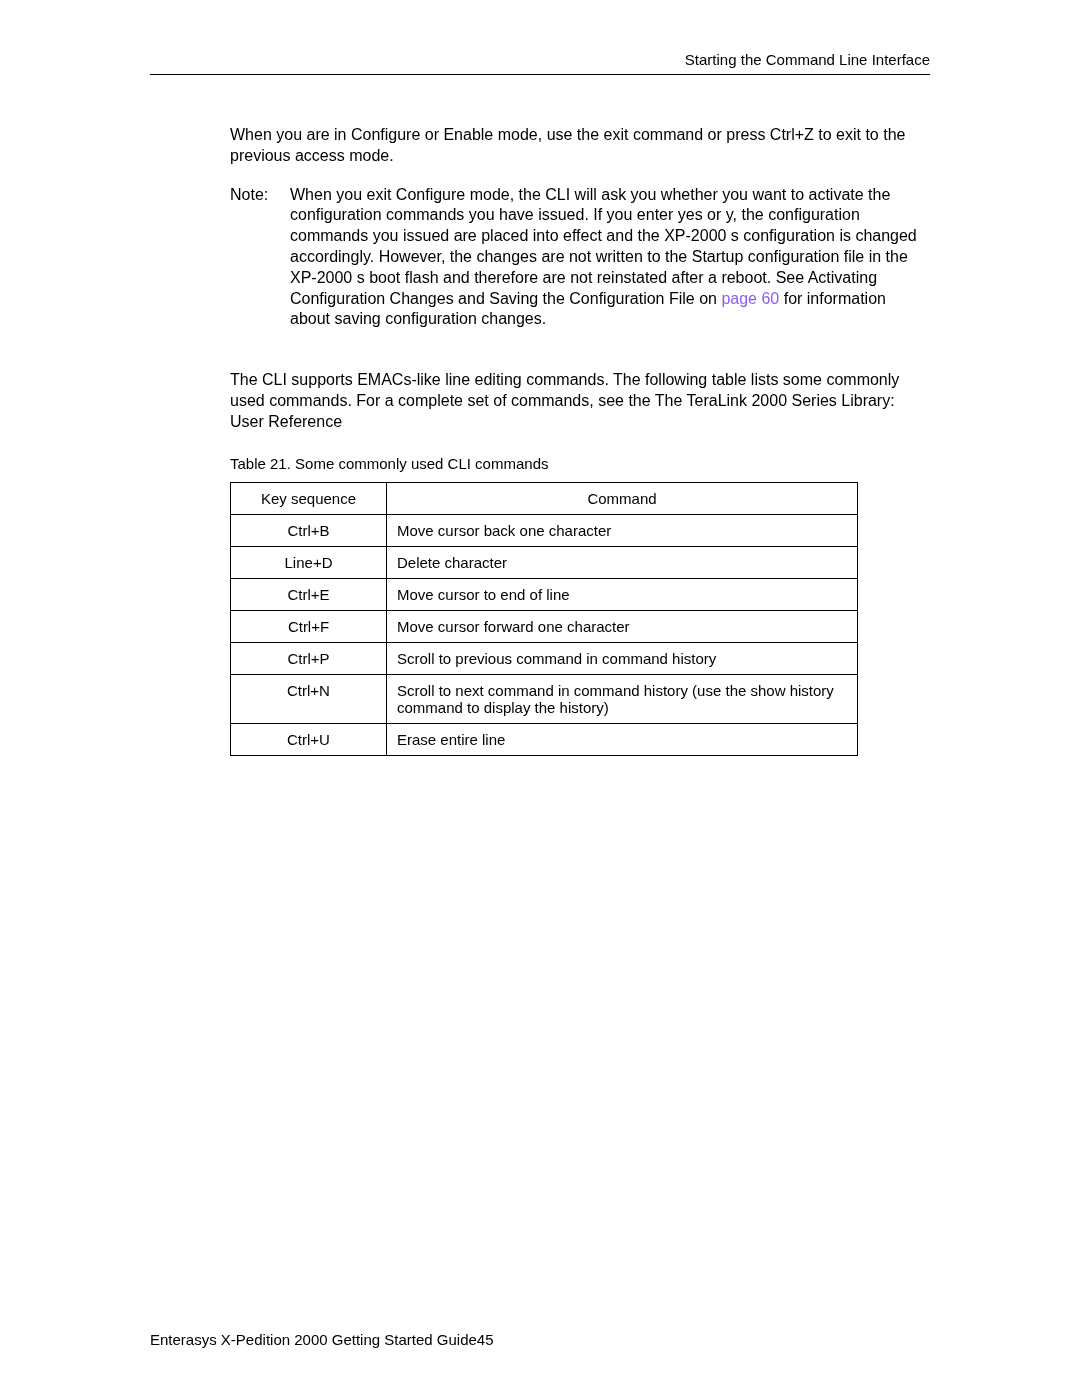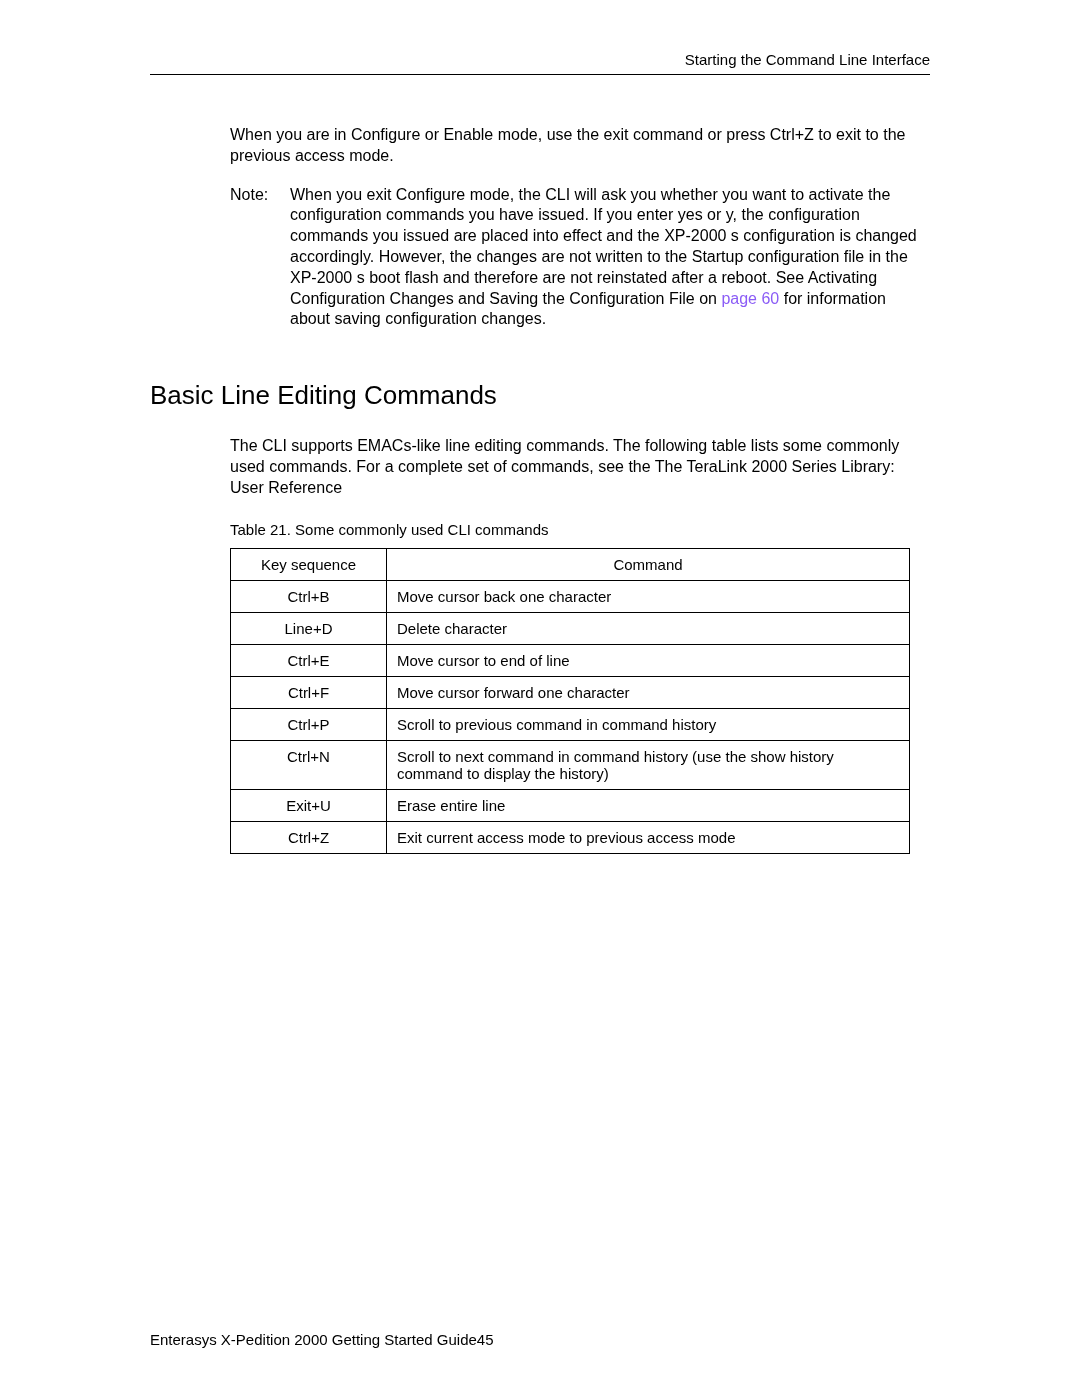--- a/index.html
+++ b/index.html
@@ -57,21 +57,21 @@
     margin-bottom: 22px;
   }
   .table-caption {
     margin-left: 80px;
     font-size: 15px;
     margin-bottom: 10px;
   }
   table.cli-table {
     margin-left: 80px;
     border-collapse: collapse;
-    width: 680px;
+    width: 628px;
     font-size: 15px;
   }
   table.cli-table th, table.cli-table td {
     border: 1px solid #000;
     padding: 7px 10px;
     text-align: left;
     vertical-align: top;
     font-weight: normal;
   }
   table.cli-table th {
@@ -102,21 +102,20 @@
 
   <div class="body-text para1">When you are in Configure or Enable mode, use the exit command or press Ctrl+Z to exit to the previous access mode.</div>
 
   <div class="body-text note-block">
     <div class="note-label">Note:</div>
     <div class="note-content">
       <span>When you exit Configure mode, the CLI will ask you whether you want to activate the configuration commands you have issued. If you enter yes or y, the configuration commands you issued are placed into effect and the XP-2000 s configuration is changed accordingly. However, the changes are not written to the Startup configuration file in the XP-2000 s boot flash and therefore are not reinstated after a reboot. See Activating Configuration Changes and Saving the Configuration File on </span><span class="link">page 60</span><span> for information about saving configuration changes.</span>
     </div>
   </div>
 
-  <h2 class="section-title">Basic Line Editing Commands</h2>
 
   <div class="intro-para">The CLI supports EMACs-like line editing commands. The following table lists some commonly used commands. For a complete set of commands, see the The TeraLink 2000 Series Library: User Reference</div>
 
   <div class="table-caption">Table 21.  Some commonly used CLI commands</div>
 
   <table class="cli-table">
     <thead>
       <tr>
         <th>Key sequence</th>
         <th>Command</th>
@@ -141,26 +140,22 @@
         </tr>
         <tr>
           <td class="keyseq">Ctrl+P</td>
           <td>Scroll to previous command in command history</td>
         </tr>
         <tr>
           <td class="keyseq">Ctrl+N</td>
           <td>Scroll to next command in command history (use the show history command to display the history)</td>
         </tr>
         <tr>
-          <td class="keyseq">Exit+U</td>
+          <td class="keyseq">Ctrl+U</td>
           <td>Erase entire line</td>
-        </tr>
-        <tr>
-          <td class="keyseq">Ctrl+Z</td>
-          <td>Exit current access mode to previous access mode</td>
         </tr>
       </tbody>
   </table>
 
   <div class="footer">
     <span>Enterasys X-Pedition 2000 Getting Started Guide</span>
     <span>45</span>
   </div>
 
 </div>

